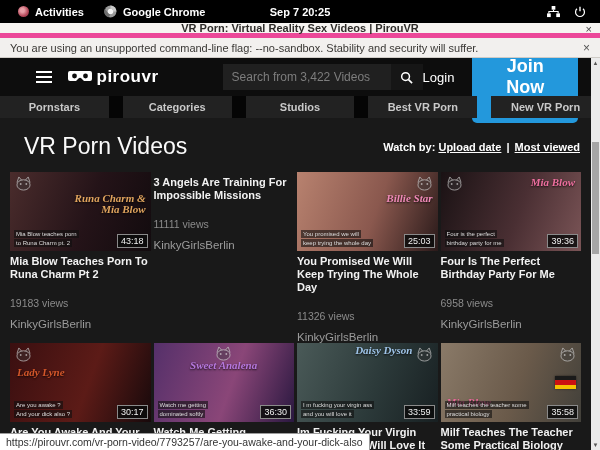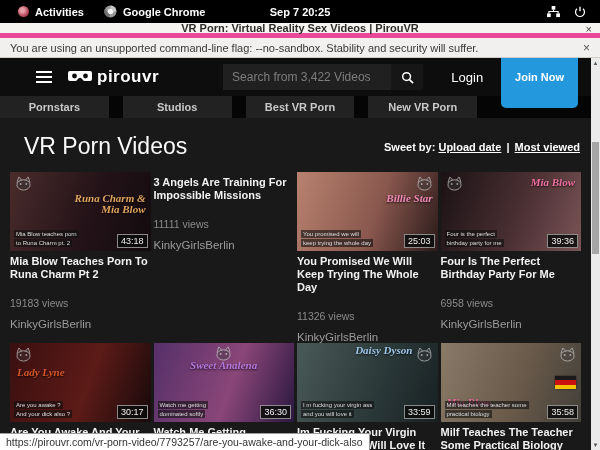--- a/index.html
+++ b/index.html
@@ -38,21 +38,21 @@
   .logo { display:flex; align-items:center; gap:5px; margin-left:16px; cursor:pointer; }
   .logo-text { color:#fff; font-weight:bold; font-size:17px; letter-spacing:.5px; }
   .searchwrap { display:flex; margin-left:64px; }
   .searchwrap input { width:168px; height:26px; background:#202020; border:none; outline:none;
     color:#bbb; font-size:12px; padding:0 9px; font-family:"Liberation Sans",sans-serif; }
   .searchwrap input::placeholder { color:#7d7d7d; }
   .search-btn { width:32px; height:26px; background:#161616; border:none; cursor:pointer;
     display:flex; align-items:center; justify-content:center; }
   .login { margin-left:auto; color:#fff; font-size:13px; cursor:pointer; }
   .join { margin:0 22px 0 18px; background:#2398dc; color:#fff; border:none; border-radius:5px;
-    font-size:11px; font-weight:bold; padding:25px 14px; cursor:pointer; font-family:"Liberation Sans",sans-serif; }
+    font-size:18px; font-weight:bold; padding:25px 14px; cursor:pointer; font-family:"Liberation Sans",sans-serif; }
 
   
   .menu { height:22px; display:grid; grid-template-columns:repeat(5,1fr); gap:14px; background:#050505; }
   .menu-item { background:#222; color:#c9c9c9; font-size:11px; font-weight:bold;
     display:flex; align-items:center; justify-content:center; cursor:pointer; }
 
   
   .page-head { display:flex; align-items:center; padding:15px 20px 12px 24px; }
   .page-head h1 { color:#fafafa; font-size:23px; font-weight:normal; }
   .orderby { margin-left:auto; color:#fff; font-size:11px; font-weight:bold; }
@@ -168,29 +168,30 @@
             <path d="M9.2 9.2 L13 13" stroke="#fff" stroke-width="1.8"></path>
           </svg>
         </button>
       </div>
       <span class="login">Login</span>
       <button class="join" style="background: rgb(35, 152, 220);">Join Now</button>
     </div>
 
     <nav class="menu">
       <div class="menu-item">Pornstars</div>
+      <div class="menu-item">Categories</div>
       <div class="menu-item">Studios</div>
       <div class="menu-item">Best VR Porn</div>
       <div class="menu-item">New VR Porn</div>
     </nav>
 
     <div class="page-head">
       <h1>VR Porn Videos</h1>
       <div class="orderby">
-        <span>Sweet by:</span>
+        <span>Watch by:</span>
         <a>Upload date</a>
         <span class="sep">|</span>
         <a>Most viewed</a>
       </div>
     </div>
 
     <div class="grid">
   <div class="card">
     <div class="thumb" style="background: linear-gradient(110deg, rgb(74, 44, 44), rgb(36, 19, 24) 55%, rgb(18, 11, 14));">
       <svg class="catlogo logo-tl" width="17" height="15" viewBox="0 0 18 16">

